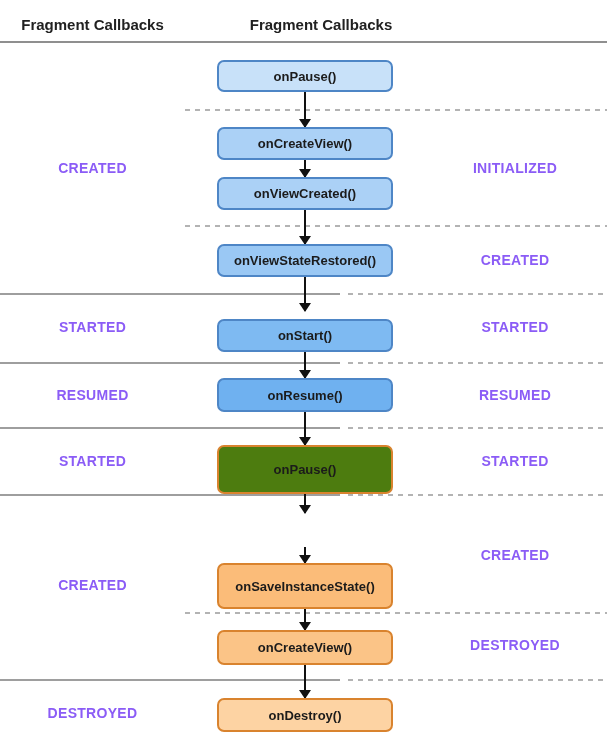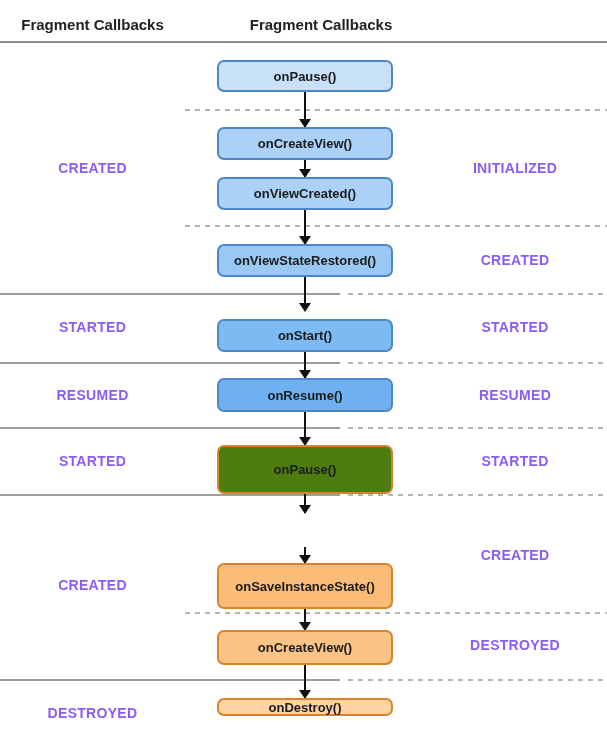--- a/index.html
+++ b/index.html
@@ -75,21 +75,21 @@
 
   <div class="cb-box" style="top: 60px; height: 32px; background: rgb(200, 225, 249); border-color: rgb(78, 134, 198);">onPause()</div>
   <div class="cb-box" style="top: 127px; height: 33px; background: rgb(171, 209, 246); border-color: rgb(78, 134, 198);">onCreateView()</div>
   <div class="cb-box" style="top: 177px; height: 33px; background: rgb(171, 209, 246); border-color: rgb(78, 134, 198);">onViewCreated()</div>
   <div class="cb-box" style="top: 244px; height: 33px; background: rgb(154, 200, 244); border-color: rgb(78, 134, 198);">onViewStateRestored()</div>
   <div class="cb-box" style="top: 319px; height: 33px; background: rgb(126, 186, 242); border-color: rgb(78, 134, 198);">onStart()</div>
   <div class="cb-box" style="top: 378px; height: 34px; background: rgb(111, 177, 240); border-color: rgb(78, 134, 198);">onResume()</div>
   <div class="cb-box" style="top: 445px; height: 49px; background: #4d7c0f; border-color: rgb(217, 131, 46);">onPause()</div>
   <div class="cb-box" style="top: 563px; height: 46px; background: rgb(251, 188, 121); border-color: rgb(217, 131, 46);">onSaveInstanceState()</div>
   <div class="cb-box" style="top: 630px; height: 35px; background: rgb(251, 196, 135); border-color: rgb(217, 131, 46);">onCreateView()</div>
-  <div class="cb-box" style="top: 698px; height: 18px; background: rgb(253, 211, 163); border-color: rgb(217, 131, 46);">onDestroy()</div>
+  <div class="cb-box" style="top: 698px; height: 34px; background: rgb(253, 211, 163); border-color: rgb(217, 131, 46);">onDestroy()</div>
 
   <div class="state-label" style="top:159px;left:0;width:185px;">CREATED</div>
   <div class="state-label" style="top:318px;left:0;width:185px;">STARTED</div>
   <div class="state-label" style="top:386px;left:0;width:185px;">RESUMED</div>
   <div class="state-label" style="top:452px;left:0;width:185px;">STARTED</div>
   <div class="state-label" style="top:576px;left:0;width:185px;">CREATED</div>
   <div class="state-label" style="top:704px;left:0;width:185px;">DESTROYED</div>
 
   <div class="state-label" style="top:159px;left:420px;width:190px;">INITIALIZED</div>
   <div class="state-label" style="top:251px;left:420px;width:190px;">CREATED</div>

